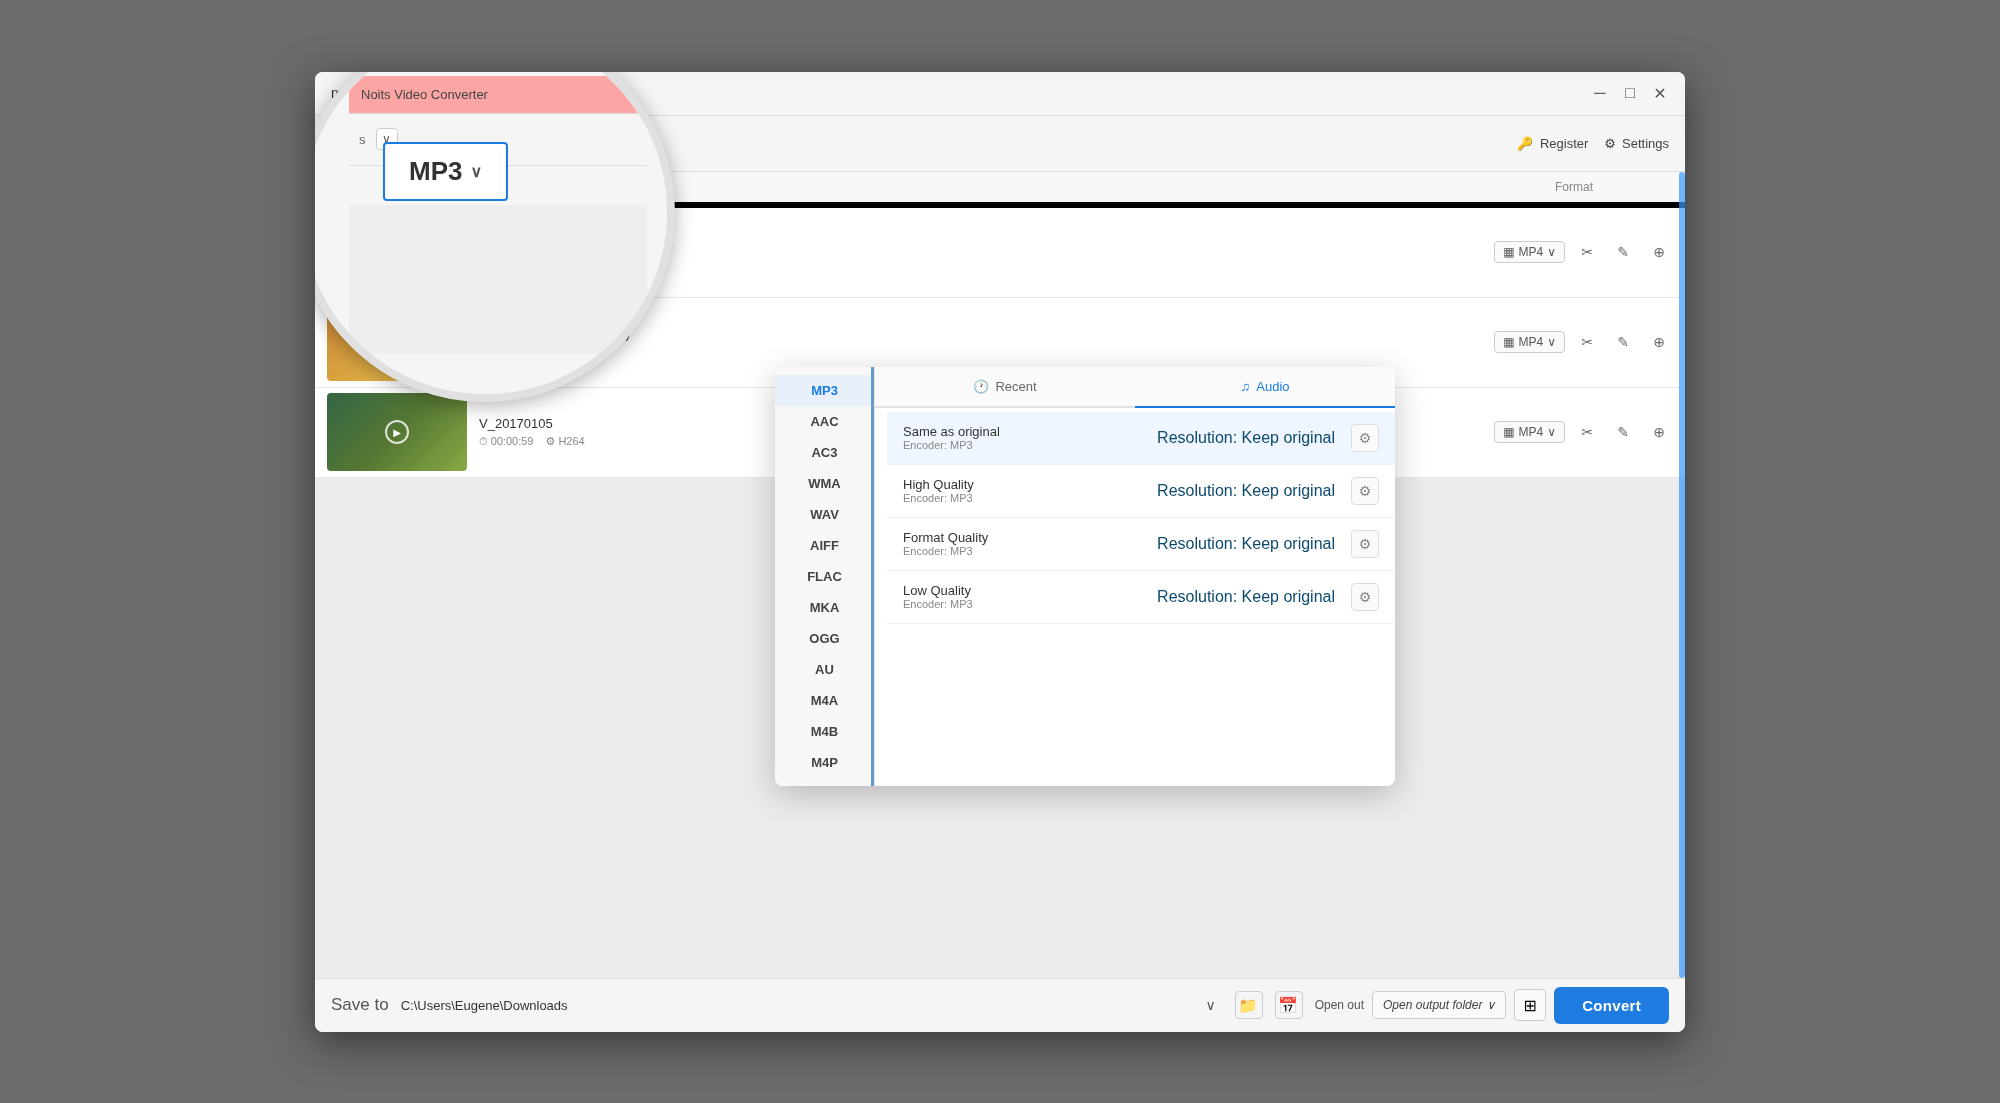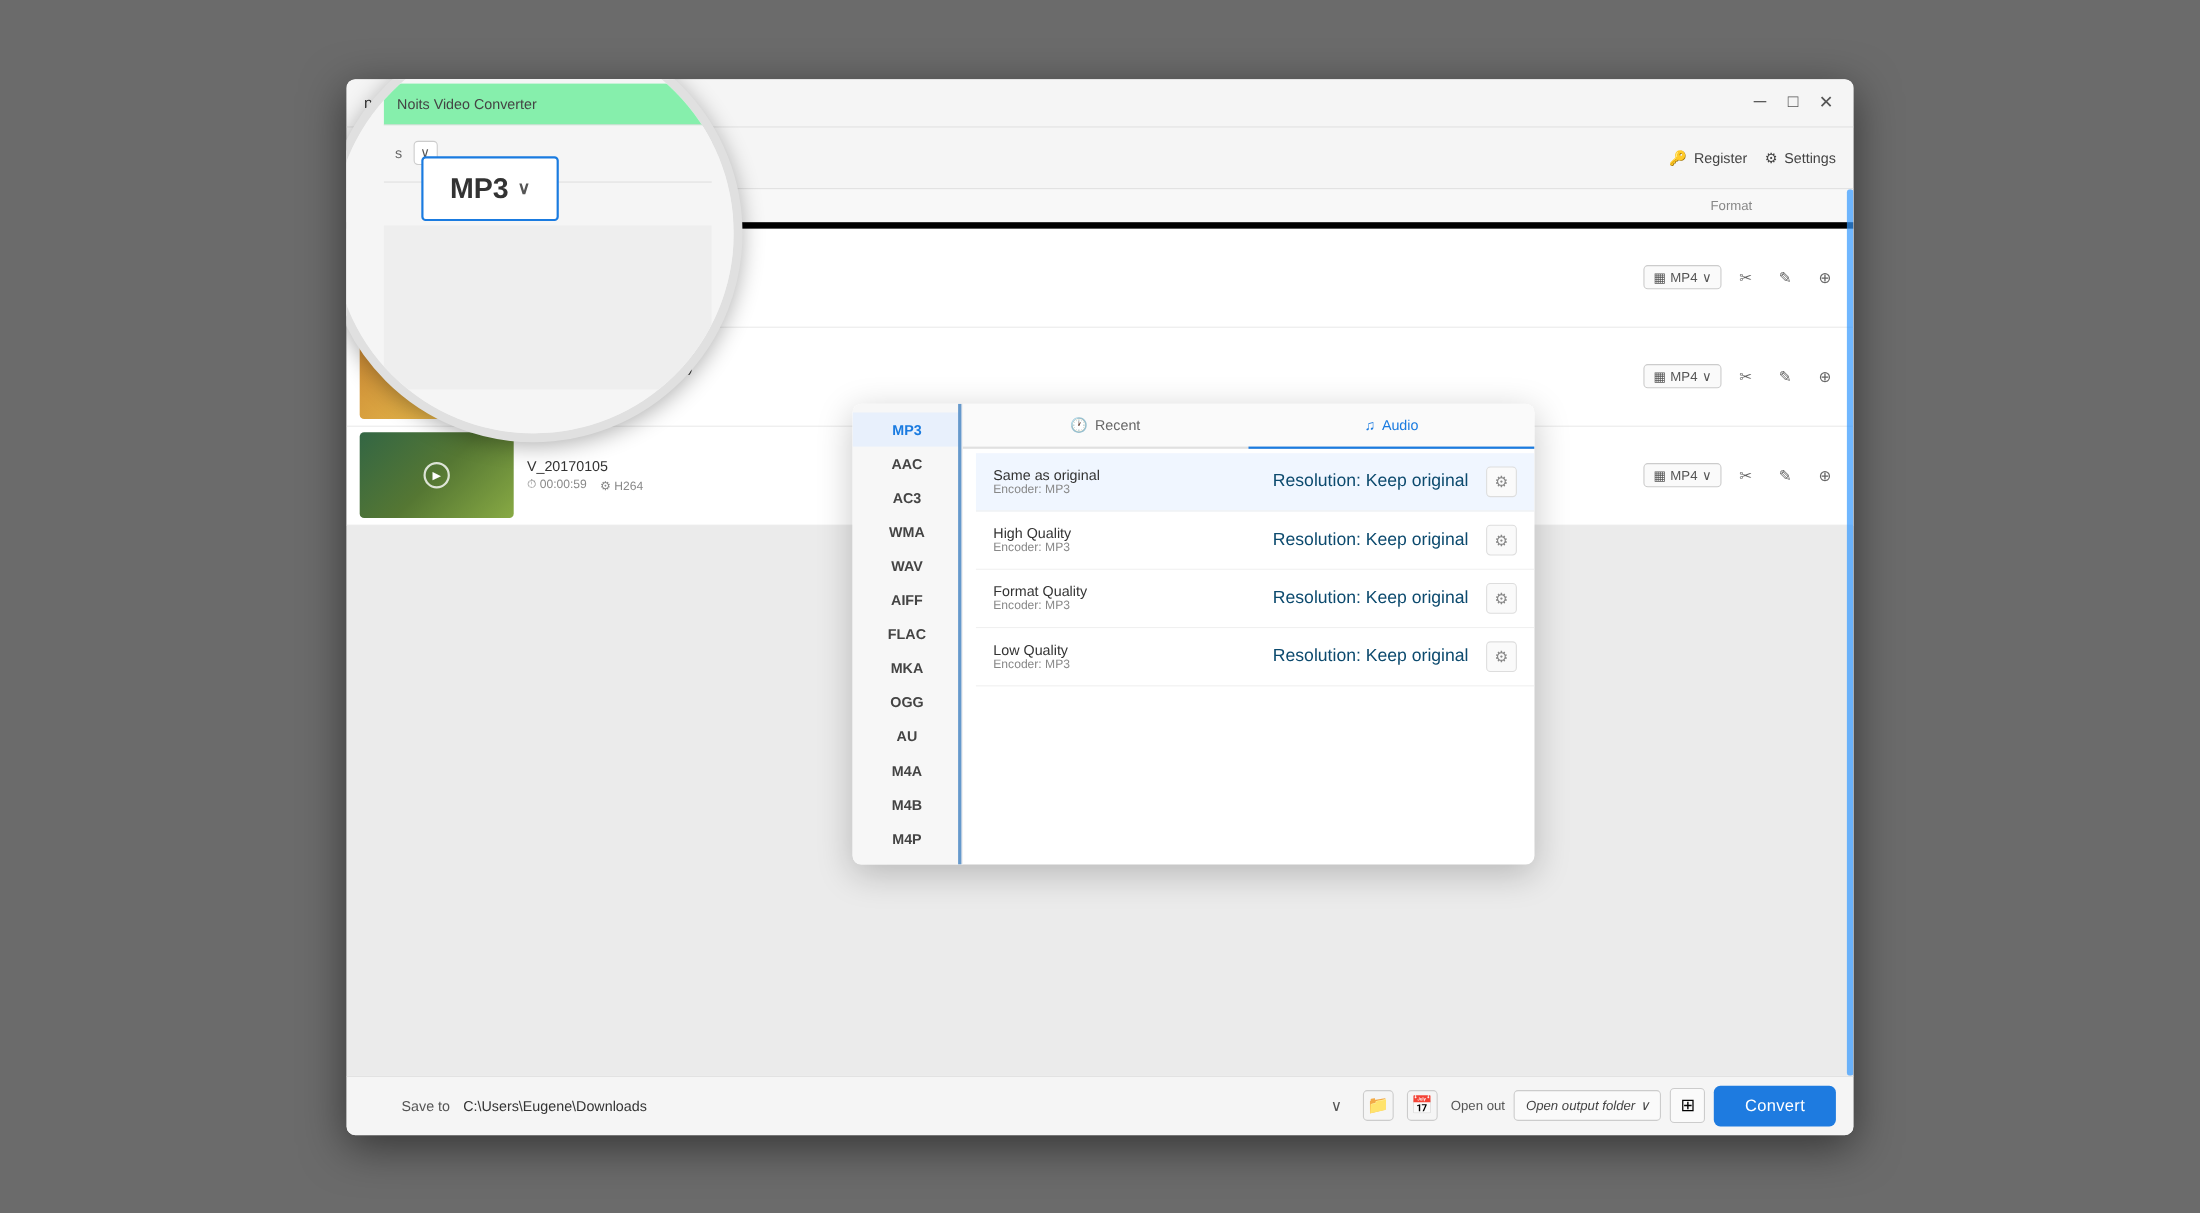--- a/index.html
+++ b/index.html
@@ -225,23 +225,22 @@
       height: 54px;
       background: #f5f5f5;
       border-top: 1px solid #e0e0e0;
       display: flex;
       align-items: center;
       padding: 0 16px;
       gap: 12px;
       flex-shrink: 0;
     }
     .save-label {
-      font-size: 13px;
+      font-size: 17px;
       color: #555;
-      margin-left: 34px;
     }
     .save-path {
       font-size: 13px;
       color: #333;
       flex: 1;
     }
     .bottom-actions {
       display: flex;
       align-items: center;
       gap: 8px;
@@ -260,21 +259,21 @@
       color: #444;
       font-style: italic;
     }
     .convert-btn {
       background: #1e7be0;
       color: white;
       border: none;
       border-radius: 6px;
       padding: 10px 28px;
       font-size: 15px;
-      font-weight: 400;
+      font-weight: 700;
       cursor: pointer;
       letter-spacing: 0.3px;
     }
 
     
     .scroll-indicator {
       position: absolute;
       right: 0;
       top: 0;
       bottom: 0;
@@ -453,21 +452,21 @@
     }
   </style>
 </head>
 <body>
 
 <div class="app-window">
 
   <div class="magnifier">
     <div class="magnifier-inner">
 
-      <div style="position:absolute;top:46px;left:46px;right:20px;height:38px;background:#86efac;border-bottom:1px solid #ddd;display:flex;align-items:center;padding:0 12px;font-size:12px;color:#555;">
+      <div style="position:absolute;top:46px;left:46px;right:20px;height:38px;background:#fca5a5;border-bottom:1px solid #ddd;display:flex;align-items:center;padding:0 12px;font-size:12px;color:#555;">
         <span style="font-size:13px;color:#444;font-weight:500;">Noits Video Converter</span>
       </div>
 
       <div style="position:absolute;top:84px;left:46px;right:20px;height:52px;background:#f5f5f5;border-bottom:1px solid #e0e0e0;display:flex;align-items:center;padding:0 10px;gap:10px;">
         <div style="font-size:13px;color:#666;">s</div>
         <div style="width:22px;height:22px;border:1px solid #ccc;border-radius:4px;display:flex;align-items:center;justify-content:center;color:#555;font-size:12px;background:#fff;">∨</div>
       </div>
 
       <div class="magnifier-mp3-btn">
         <span>MP3</span>

